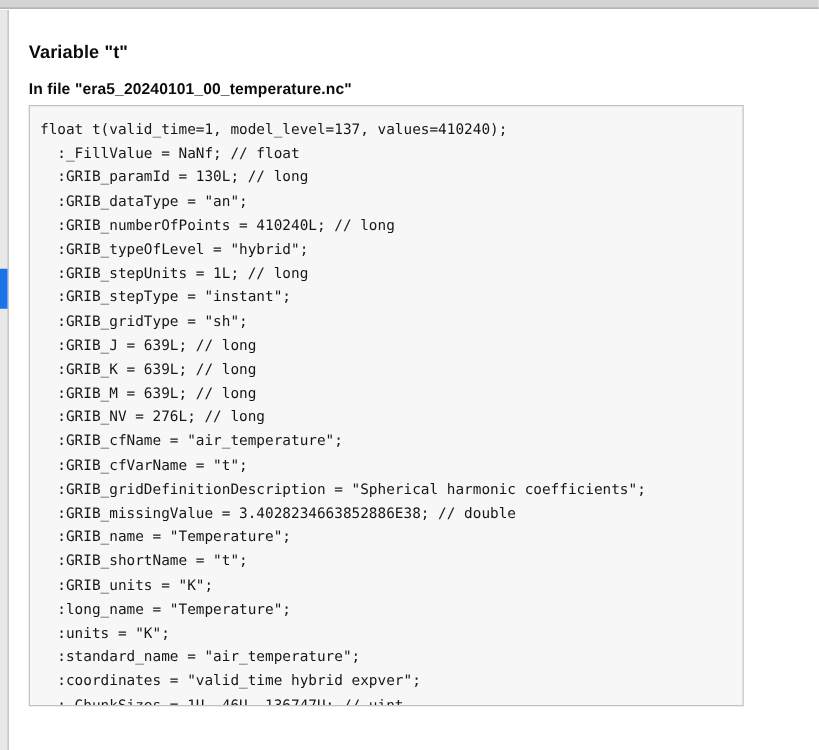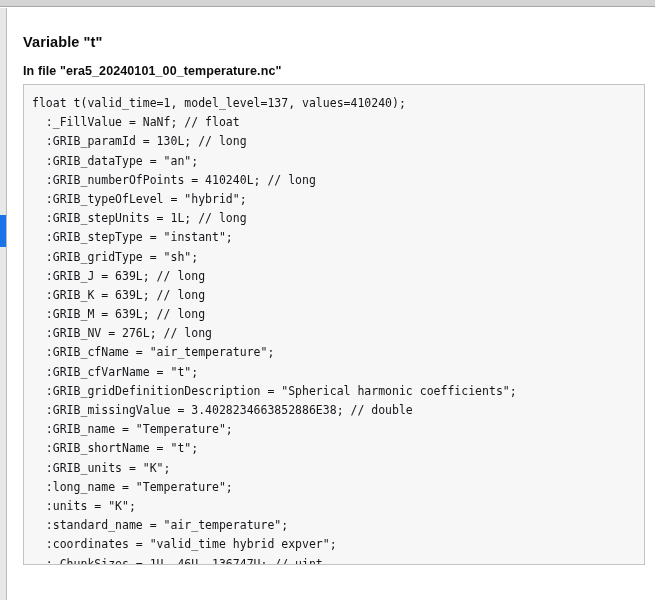--- a/index.html
+++ b/index.html
@@ -85,21 +85,21 @@
     font-weight: bold;
     color: #0b0b0b;
     letter-spacing: 0.1px;
     white-space: nowrap;
   }
 
   .code-block {
     position: absolute;
     left: 15px;
     top: 76px;
-    width: 622px;
+    width: 572px;
     height: 481px;
     background: #f7f7f8;
     border: 1px solid #c3c3c3;
     box-sizing: border-box;
     overflow: hidden;
   }
 
   .code-lines {
     margin: 0;
     padding: 9px 0 0 0;

